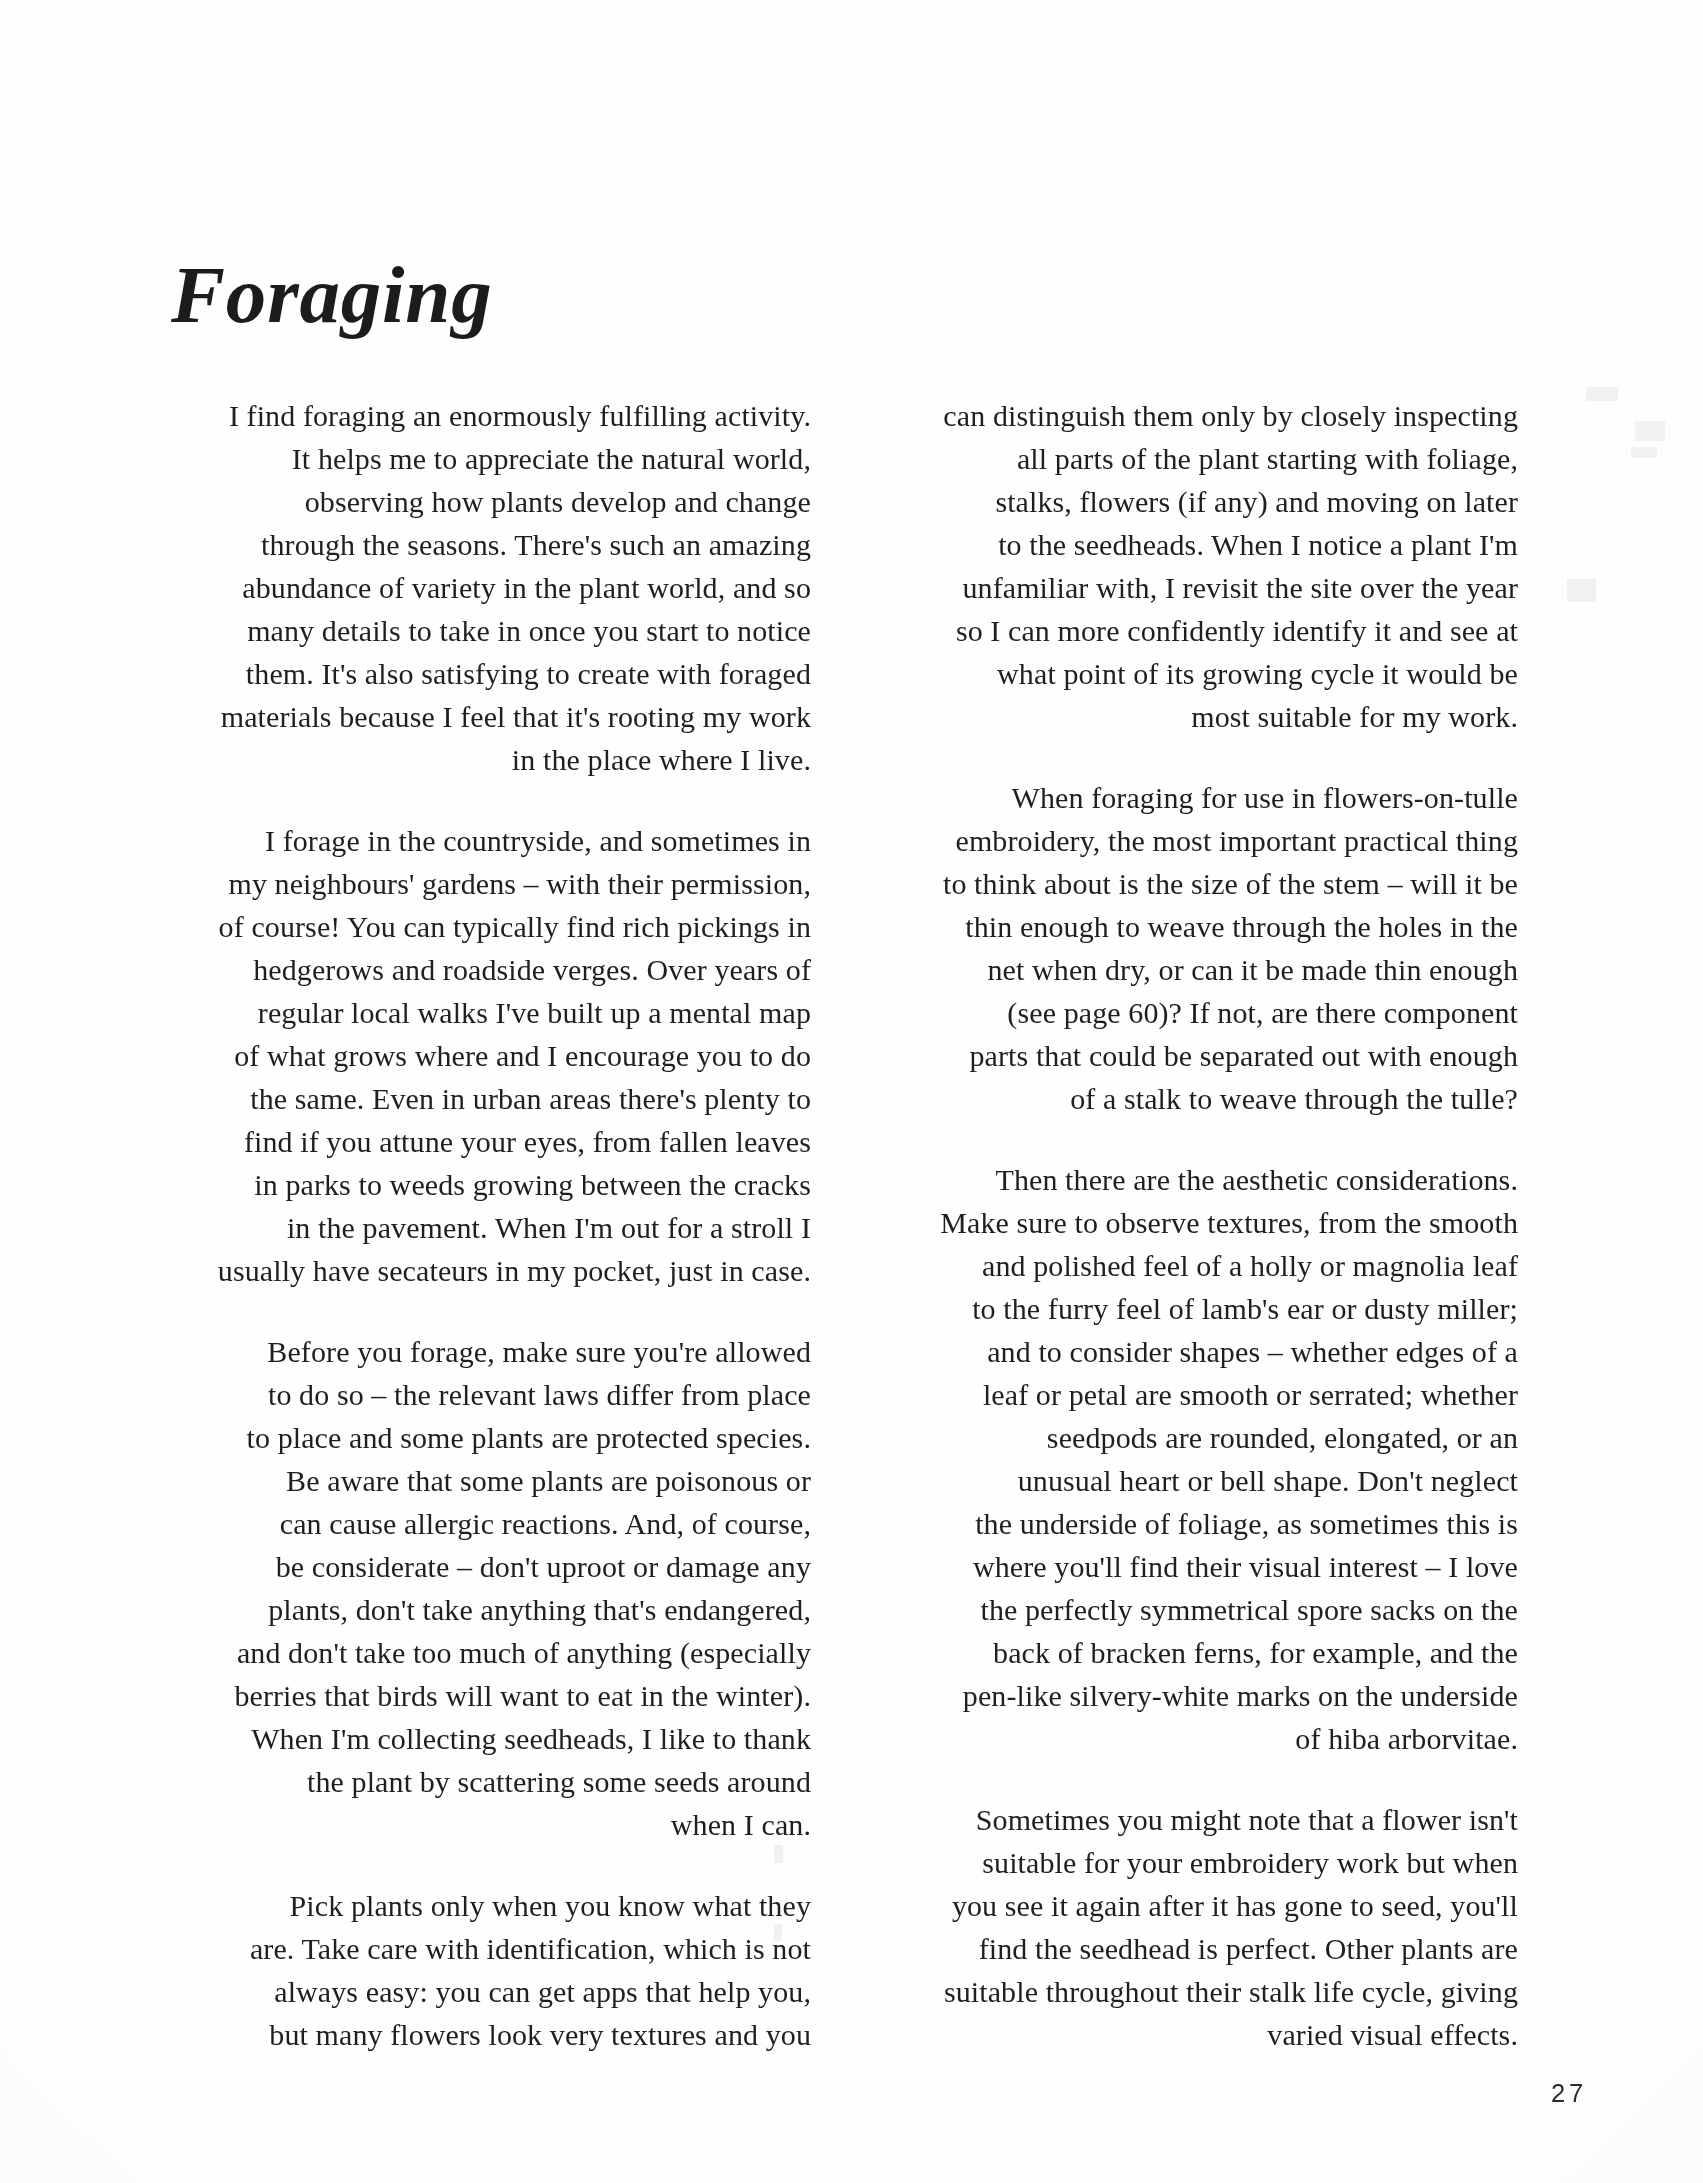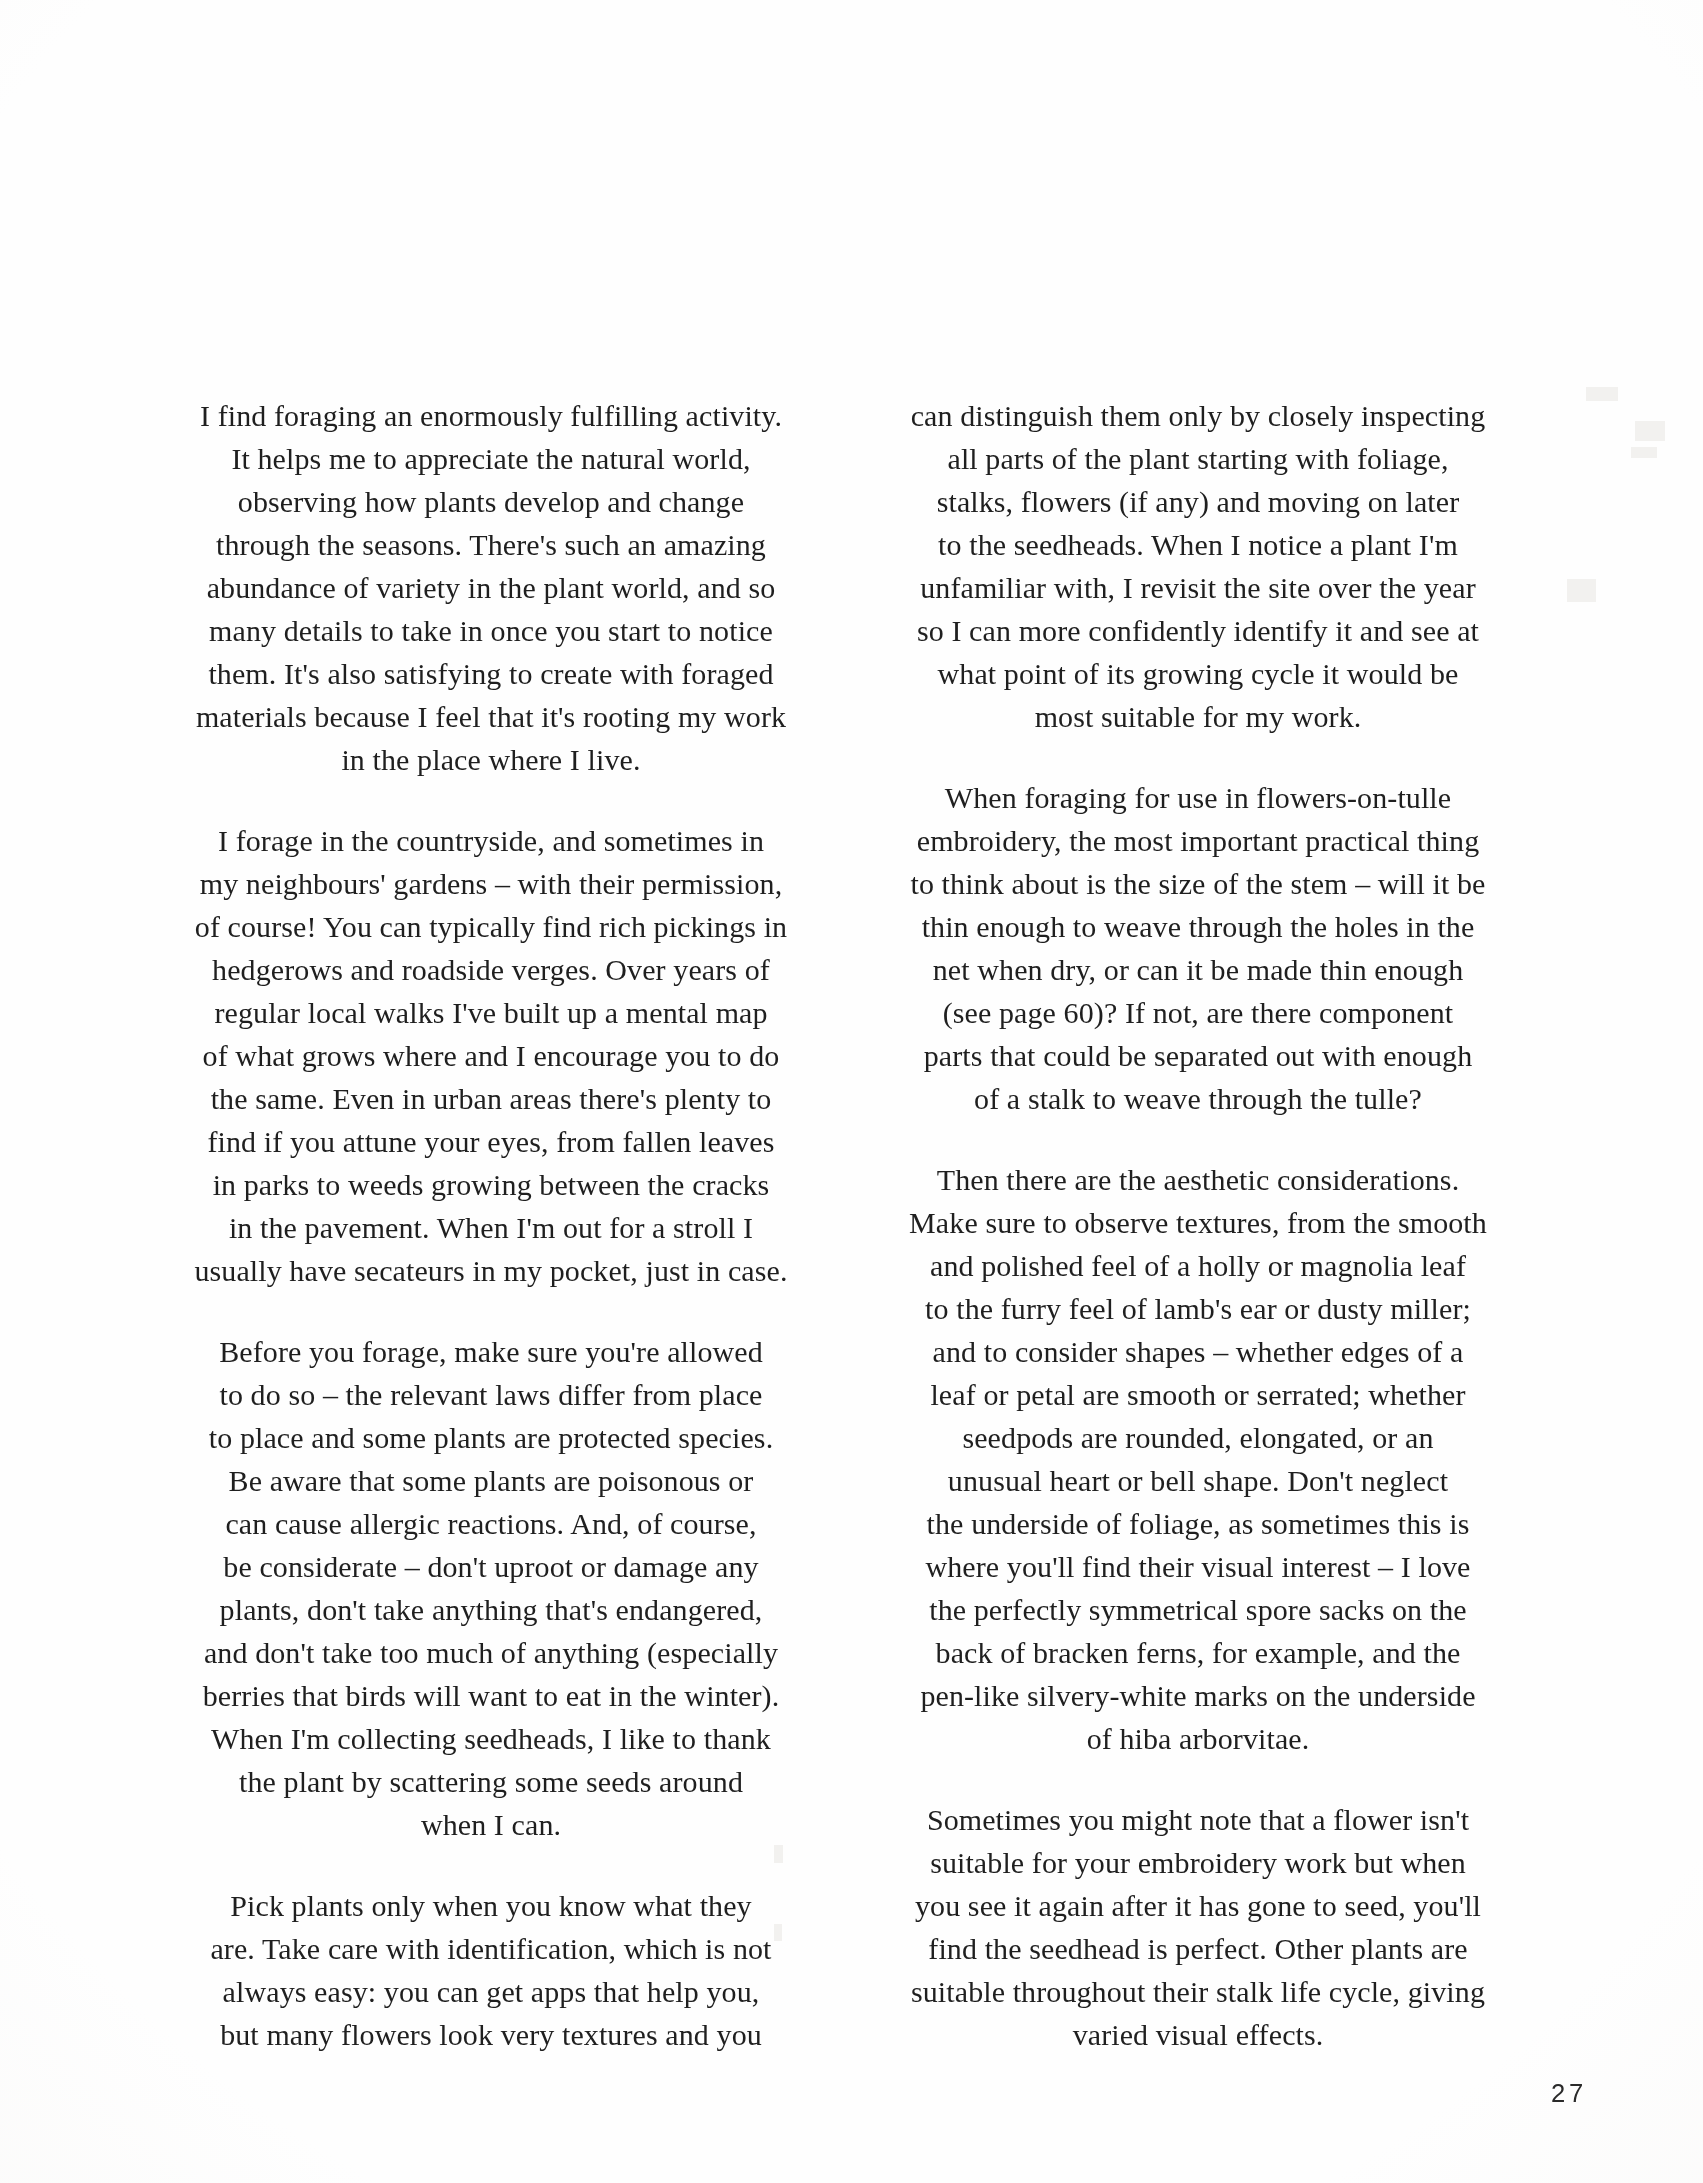--- a/index.html
+++ b/index.html
@@ -58,21 +58,21 @@
     width: 640px;
   }
 
   .column-left  { left: 171px; }
   .column-right { left: 878px; }
 
   .para {
     margin: 0 0 38px 0;
     font-size: 30px;
     line-height: 43px;
-    text-align: center;
+    text-align: right;
     color: #1f1f1f;
     font-family: "Liberation Serif", "DejaVu Serif", serif;
     letter-spacing: 0.1px;
     white-space: pre-line;
   }
 
   .para:last-child { margin-bottom: 0; }
 
   .page-number {
     position: absolute;
@@ -90,20 +90,21 @@
 <div class="page">
 
   <div class="scan-tint"></div>
   <div class="scan-speck" style="left:1586px; top:387px; width:32px; height:13.5px;"></div>
   <div class="scan-speck" style="left:1635px; top:421px; width:30px; height:19.5px;"></div>
   <div class="scan-speck" style="left:1631px; top:447px; width:25.6px; height:10.5px;"></div>
   <div class="scan-speck" style="left:1567px; top:579px; width:28.6px; height:22.5px;"></div>
   <div class="scan-speck" style="left:774px; top:1845px; width:9px; height:18px;"></div>
   <div class="scan-speck" style="left:774px; top:1924px; width:7.5px; height:16.5px;"></div>
 
+  <h1 class="page-title">Foraging</h1>
 
   <div class="columns">
 
     <div class="column column-left">
       <p class="para">I find foraging an enormously fulfilling activity.
 It helps me to appreciate the natural world,
 observing how plants develop and change
 through the seasons. There's such an amazing
 abundance of variety in the plant world, and so
 many details to take in once you start to notice

